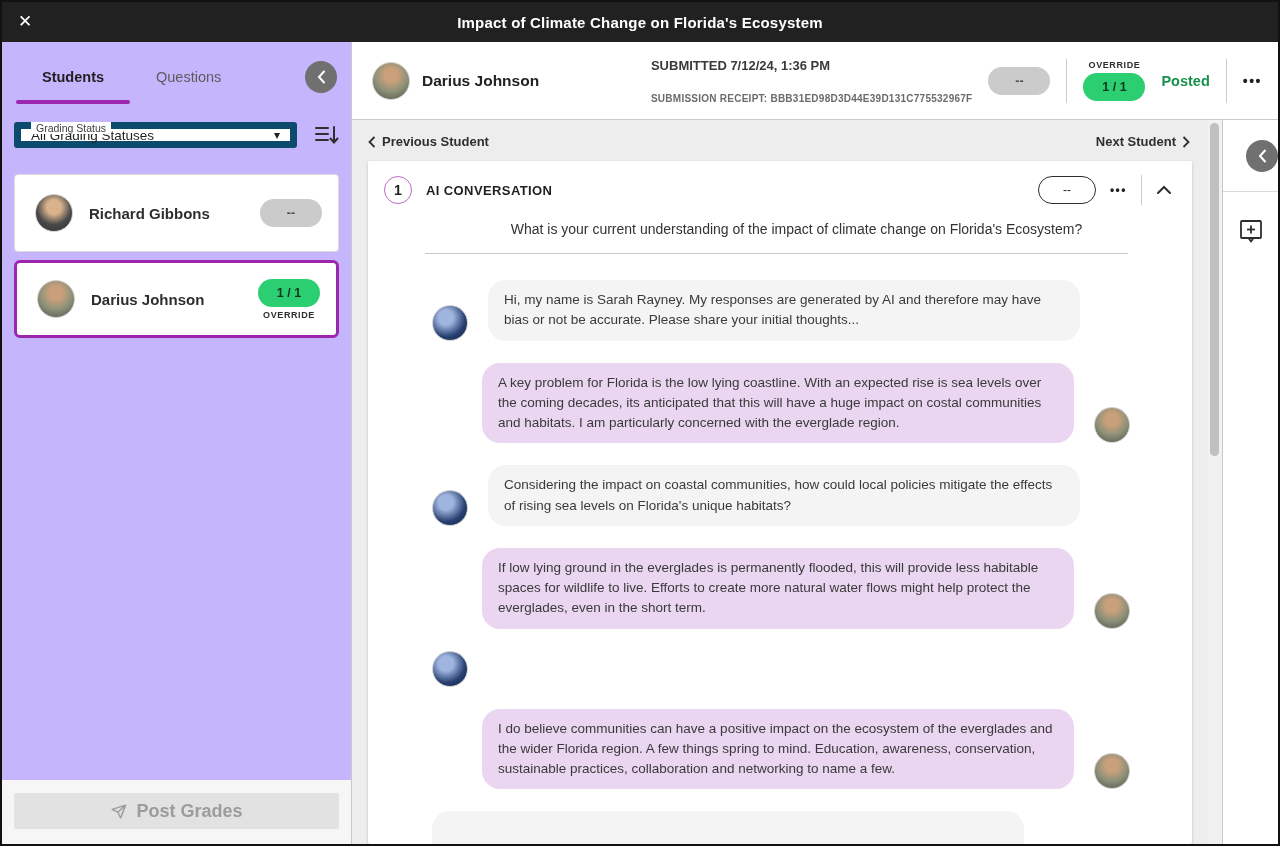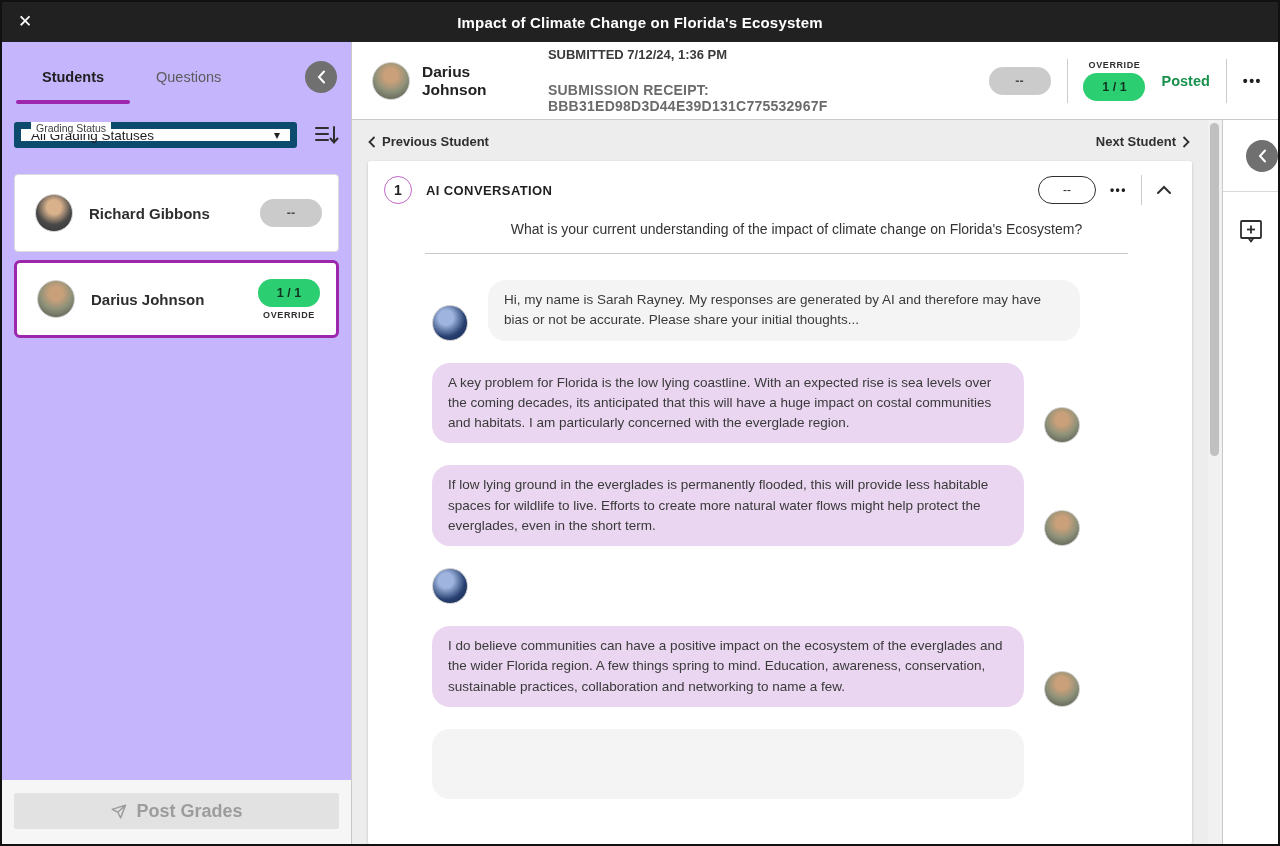--- a/index.html
+++ b/index.html
@@ -61,21 +61,21 @@
                  justify-content:center; gap:9px; cursor:default; font-family:inherit; }
 
   
   .main { flex:1; display:flex; flex-direction:column; min-width:0; }
   .main-header { flex:none; height:78px; background:#fff; border-bottom:1px solid #c9c9c9;
                  display:flex; align-items:center; padding:0 16px 0 20px; gap:12px; }
   .mh-name { font-size:15.5px; font-weight:700; color:#222; }
   .mh-right { margin-left:auto; display:flex; align-items:center; gap:16px; }
   .submitted-block { text-align:left; }
   .submitted-line { font-size:13px; font-weight:600; color:#3a3a3a; }
-  .receipt-line { margin-top:20px; font-size:14px; font-weight:700; color:#6b6b6b; letter-spacing:.25px; }
+  .receipt-line { margin-top:20px; font-size:10px; font-weight:700; color:#6b6b6b; letter-spacing:.25px; }
   .vsep { width:1px; height:44px; background:#ccc; }
   .vsep.short { height:30px; }
   .override-block { display:flex; flex-direction:column; align-items:center; gap:3px; }
   .posted { font-size:14.5px; font-weight:700; color:var(--posted-green,#18914d); }
   .dots-btn { background:none; border:none; cursor:pointer; font-size:14px; font-weight:700; color:#1f1f1f;
               letter-spacing:1.5px; }
 
   .main-body { flex:1; display:flex; min-height:0; }
   .content { flex:1; min-width:0; background:#ededed; display:flex; flex-direction:column; overflow:hidden; }
   .nav-row { flex:none; display:flex; justify-content:space-between; align-items:flex-start; padding:14px 18px 12px 16px; }
@@ -91,21 +91,21 @@
   .pill-outline { border:1px solid #2e2e2e; border-radius:999px; background:#fff; padding:6px 24px;
                   font-size:12px; color:#222; cursor:pointer; }
   .dots-btn.small { font-size:12px; }
   .chev-btn { background:none; border:none; cursor:pointer; display:flex; align-items:center; }
 
   .q-prompt { margin:16px 24px 0 57px; font-size:14px; color:#333;text-align:center; }
   .q-divider { margin:16px 64px 0 57px; border:none; border-top:1px solid #c9c9c9; }
 
   .chat { padding:26px 62px 4px 64px; display:flex; flex-direction:column; gap:22px; }
   .msg-row { display:flex; align-items:flex-end; gap:20px; }
-  .msg-row.student { }
+  .msg-row.student { justify-content:flex-end; }
   .bubble { max-width:592px; border-radius:18px; padding:10px 16px; font-size:13.5px; line-height:1.5; color:#3a3a3a; }
   .msg-row.ai .bubble { background:var(--ai-bubble,#f4f4f5); }
   .msg-row.student .bubble { background:var(--student-bubble,#ead6f1); }
   .msg-row.partial .bubble { min-height:70px; width:592px; }
 
   
   .scrollbar { flex:none; width:14px; background:#f1f1f1; position:relative; }
   .scroll-thumb { position:absolute; top:3px; left:2px; width:9px; height:333px; background:#c0c0c0; border-radius:5px; cursor:pointer; }
   .rightrail { flex:none; width:56px; background:#fff; border-left:1px solid #c9c9c9; display:flex;
                flex-direction:column; align-items:center; }
@@ -242,20 +242,24 @@
 
             <div class="chat">
               <div class="msg-row ai">
                 <span class="avatar sm ai"></span>
                 <div class="bubble">Hi, my name is Sarah Rayney. My responses are generated by AI and therefore may have bias or not be accurate. Please share your initial thoughts...</div>
               </div>
               <div class="msg-row student">
                 <div class="bubble">A key problem for Florida is the low lying coastline. With an expected rise is sea levels over the coming decades, its anticipated that this will have a huge impact on costal communities and habitats. I am particularly concerned with the everglade region.</div>
                 <span class="avatar sm darius"></span>
               </div>
+              <div class="msg-row ai">
+                <span class="avatar sm ai"></span>
+                <div class="bubble">Considering the impact on coastal communities, how could local policies mitigate the effects of rising sea levels on Florida's unique habitats?</div>
+              </div>
               <div class="msg-row student">
                 <div class="bubble">If low lying ground in the everglades is permanently flooded, this will provide less habitable spaces for wildlife to live. Efforts to create more natural water flows might help protect the everglades, even in the short term.</div>
                 <span class="avatar sm darius"></span>
               </div>
               <div class="msg-row ai">
                 <span class="avatar sm ai"></span>
               </div>
               <div class="msg-row student">
                 <div class="bubble">I do believe communities can have a positive impact on the ecosystem of the everglades and the wider Florida region. A few things spring to mind. Education, awareness, conservation, sustainable practices, collaboration and networking to name a few.</div>
                 <span class="avatar sm darius"></span>

